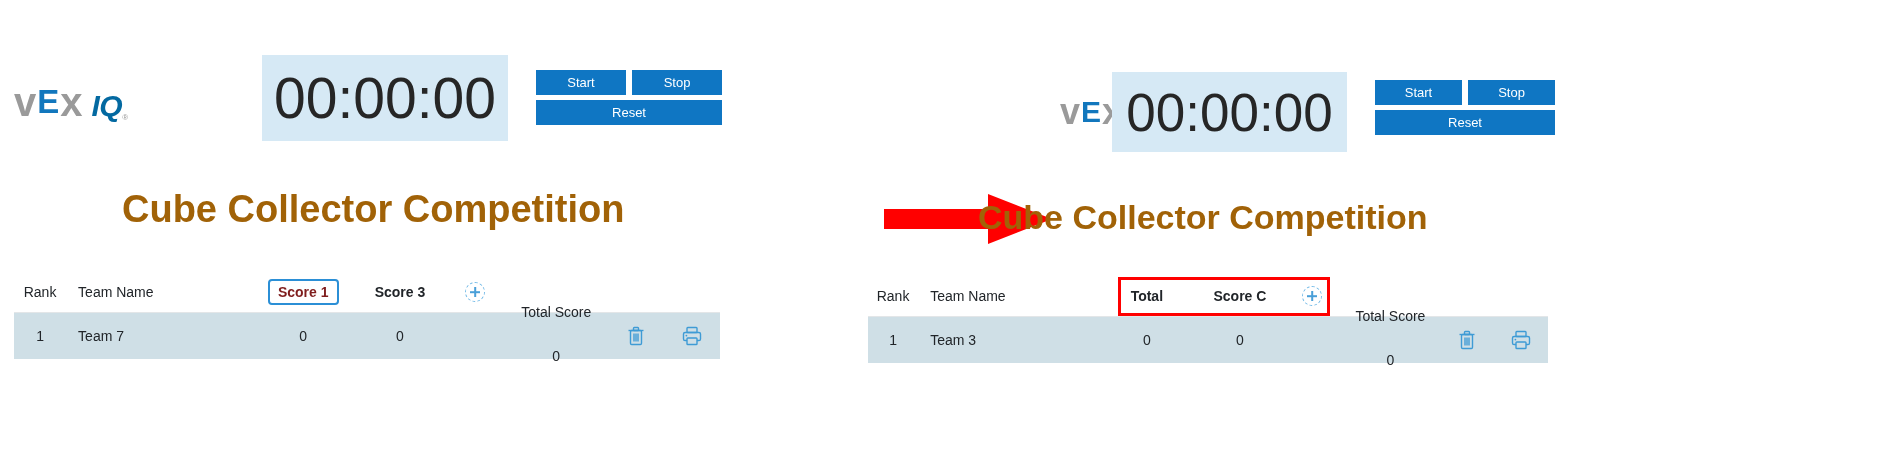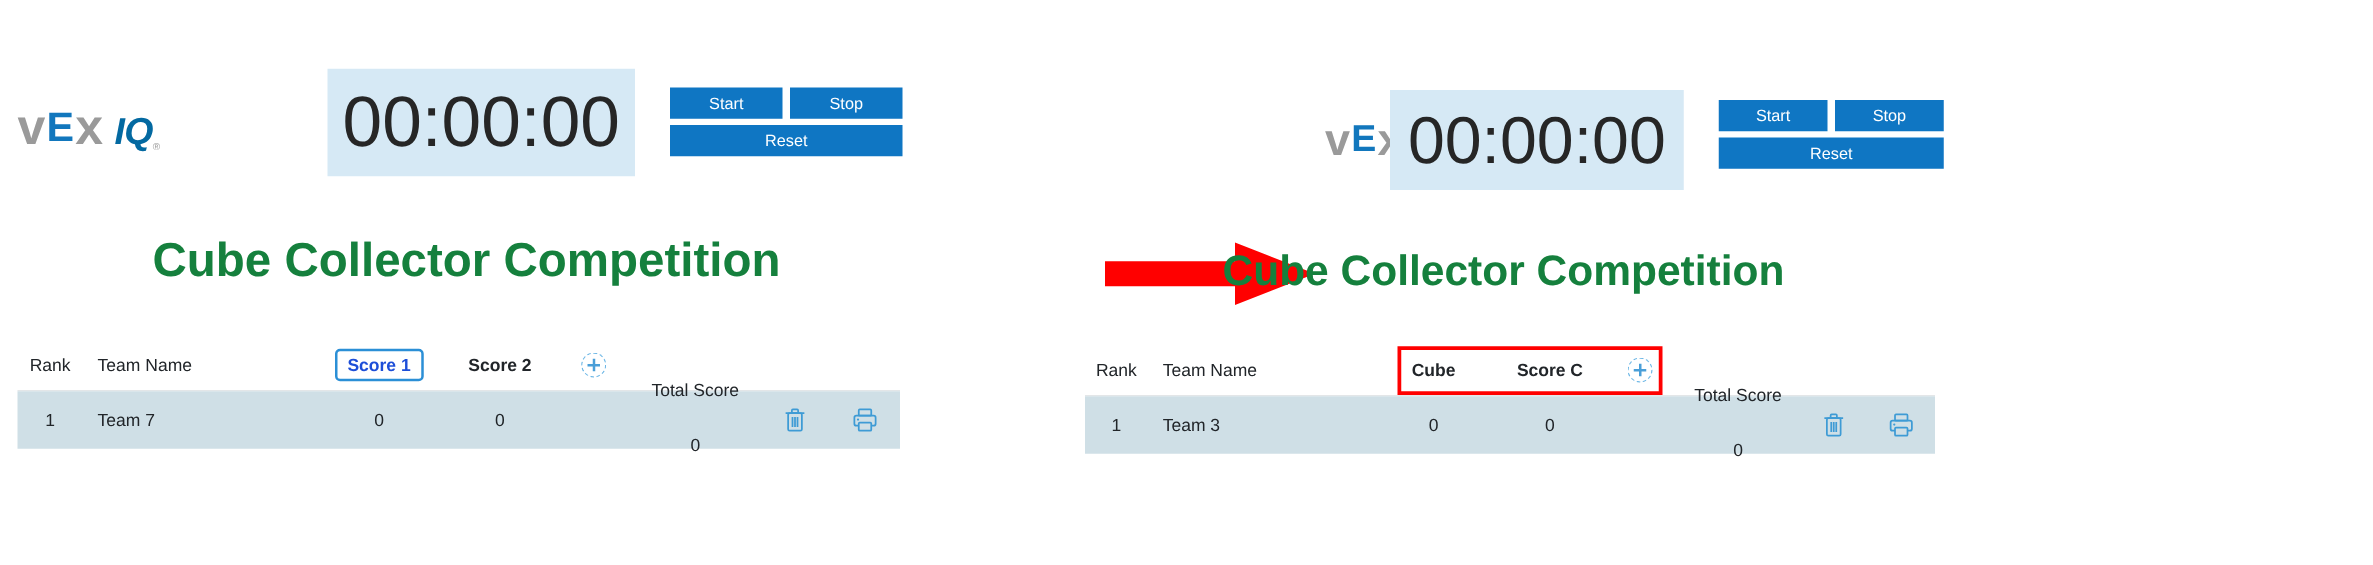--- a/index.html
+++ b/index.html
@@ -97,21 +97,21 @@
   .ctrl-r { position: absolute; left: 1375px; top: 80px; width: 180px; }
   .ctrl-row { display: flex; gap: 6px; margin-bottom: 5px; }
   .ctrl-row .btn { flex: 1; height: 25px; }
   .ctrl-wide { width: 100%; height: 25px; }
 
   
   .comp-title {
     position: absolute;
     font-family: "Liberation Sans", sans-serif;
     font-weight: 700;
-    color: #15803d;
+    color: #a16207;
     white-space: nowrap;
   }
   .title-l { left: 122px; top: 188px; font-size: 38px; }
   .title-r { left: 978px; top: 198px; font-size: 34px; }
 
   
   .arrow {
     position: absolute;
     left: 884px; top: 190px;
     width: 168px; height: 58px;
@@ -151,21 +151,21 @@
   .thead .c-total { font-weight: 400; }
 
   
   .score-box {
     border: 2px solid #2b8fd6;
     border-radius: 4px;
     background: #fff;
     padding: 4px 8px;
     font-weight: 700;
     font-size: 14px;
-    color: #1d4ed8;
+    color: #7f1d1d;
     line-height: 1;
     white-space: nowrap;
   }
 
   
   .red-box {
     position: absolute;
     border: 3px solid #ff0000;
     pointer-events: none;
   }
@@ -216,21 +216,21 @@
 
     <div class="comp-title title-l">Cube Collector Competition</div>
 
     <div class="tbl tbl-l">
       <div class="thead">
         <div class="cell c-rank">Rank</div>
         <div class="cell c-name">Team Name</div>
         <div class="cell c-s1">
           <span class="score-box">Score 1</span>
         </div>
-        <div class="cell c-s2">Score 2</div>
+        <div class="cell c-s2">Score 3</div>
         <div class="cell c-plus">
           <span class="ico plus-icon"></span>
         </div>
         <div class="cell c-total">Total Score</div>
         <div class="cell c-act"></div>
       </div>
       <div class="sep"></div>
 
       <div class="trow">
         <div class="cell c-rank">1</div>
@@ -289,21 +289,21 @@
     </div>
     <button class="btn ctrl-wide">Reset</button>
   </div>
 
   <div class="comp-title title-r">Cube Collector Competition</div>
 
   <div class="tbl tbl-r">
     <div class="thead">
       <div class="cell c-rank">Rank</div>
       <div class="cell c-name">Team Name</div>
-      <div class="cell c-s1">Cube</div>
+      <div class="cell c-s1">Total</div>
       <div class="cell c-s2">Score C</div>
       <div class="cell c-plus">
         <span class="ico plus-icon"></span>
       </div>
       <div class="cell c-total">Total Score</div>
       <div class="cell c-act"></div>
       <div class="red-box" style="left:250px;top:1px;width:212px;height:39px;"></div>
     </div>
     <div class="sep"></div>
 

